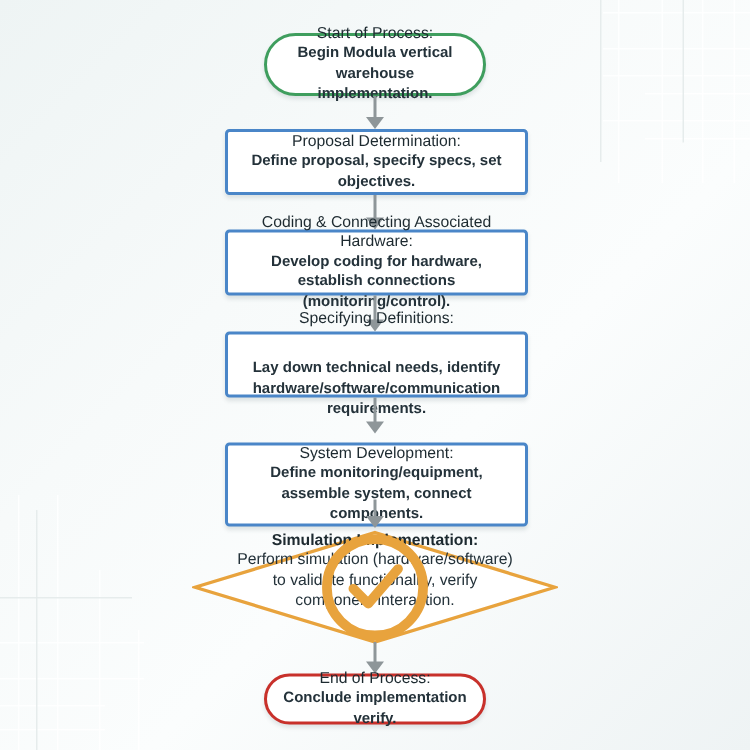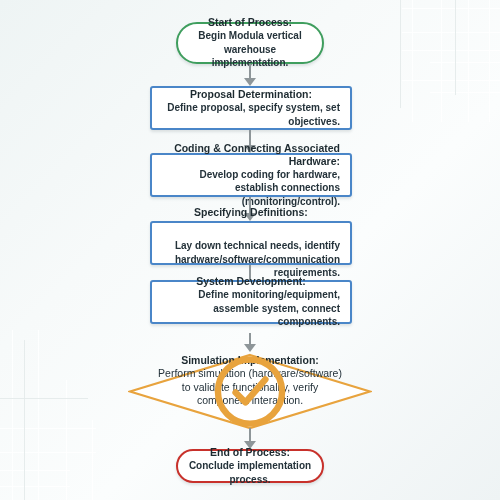--- a/index.html
+++ b/index.html
@@ -62,21 +62,21 @@
     background: #ffffff;
     display: flex;
     flex-direction: column;
     align-items: center;
     justify-content: center;
     text-align: center;
     padding: 6px 10px;
     box-shadow: 0 2px 3px rgba(40,60,70,0.13);
   }
   .node .title {
-    font-weight: bold;
+    font-weight: normal;
     font-size: 10.5px;
     color: #1d2a30;
     line-height: 13px;
   }
   .node .desc {
     font-size: 10px;
     color: #24323a;
     line-height: 13.5px;
     font-weight: bold;
   }
@@ -84,21 +84,20 @@
   .node.terminator {
     border: 2px solid #3f9e5e;
     border-radius: 26px;
   }
   .node.terminator.end {
     border-color: #c8312b;
   }
   .node.process {
     border: 2px solid #4a86c8;
     border-radius: 3px;
-    text-align: right;
   }
 
   
   .diamond-wrap {
     position: absolute;
     left: 128px;
     top: 353px;
     width: 244px;
     height: 77px;
   }
@@ -175,21 +174,21 @@
     <div class="node terminator" style="left:176px; top:22px; width:148px; height:42px;">
       <div class="title">Start of Process:</div>
       <div class="desc">Begin Modula vertical warehouse implementation.</div>
     </div>
 
     <div class="conn" style="top:64px; height:18px;"></div>
     <div class="arrowhead" style="top:78px;"></div>
 
     <div class="node process" style="left:150px; top:86px; width:202px; height:44px;">
       <div class="title">Proposal Determination:</div>
-      <div class="desc">Define proposal, specify system, set objectives.</div>
+      <div class="desc">Define proposal, specify specs, set objectives.</div>
     </div>
 
     <div class="conn" style="top:130px; height:19px;"></div>
     <div class="arrowhead" style="top:145px;"></div>
 
     <div class="node process" style="left:150px; top:153px; width:202px; height:44px;">
       <div class="title">Coding &amp; Connecting Associated Hardware:</div>
       <div class="desc">Develop coding for hardware, establish connections (monitoring/control).</div>
     </div>
 
@@ -197,21 +196,21 @@
     <div class="arrowhead" style="top:213px;"></div>
 
     <div class="node process" style="left:150px; top:221px; width:202px; height:44px;gap:20px;">
       <div class="title">Specifying Definitions:</div>
       <div class="desc">Lay down technical needs, identify hardware/software/communication requirements.</div>
     </div>
 
     <div class="conn" style="top:265px; height:19px;"></div>
     <div class="arrowhead" style="top:281px;"></div>
 
-    <div class="node process" style="left:150px; top:280px; width:202px; height:44px;">
+    <div class="node process" style="left:150px; top:295px; width:202px; height:56px;">
       <div class="title">System Development:</div>
       <div class="desc">Define monitoring/equipment, assemble system, connect components.</div>
     </div>
 
     <div class="conn" style="top:333px; height:14px;"></div>
     <div class="arrowhead" style="top:344px;"></div>
 
     <div class="diamond-wrap">
       <svg viewBox="0 0 244 77" preserveAspectRatio="none">
         <polygon points="122,2 242,38.5 122,75 2,38.5" fill="#ffffff" stroke="#e8a33d" stroke-width="2.2"></polygon>
@@ -224,17 +223,17 @@
         <div class="title">Simulation Implementation:</div>
         <div class="desc" style="max-width:190px;">Perform simulation (hardware/software) to validate functionality, verify component interaction.</div>
       </div>
     </div>
 
     <div class="conn" style="top:428px; height:17px;"></div>
     <div class="arrowhead" style="top:441px;"></div>
 
     <div class="node terminator end" style="left:176px; top:449px; width:148px; height:34px;">
       <div class="title">End of Process:</div>
-      <div class="desc">Conclude implementation process.</div>
+      <div class="desc">Conclude implementation verify.</div>
     </div>
 
   </div>
 </div>
 
 </body></html>

